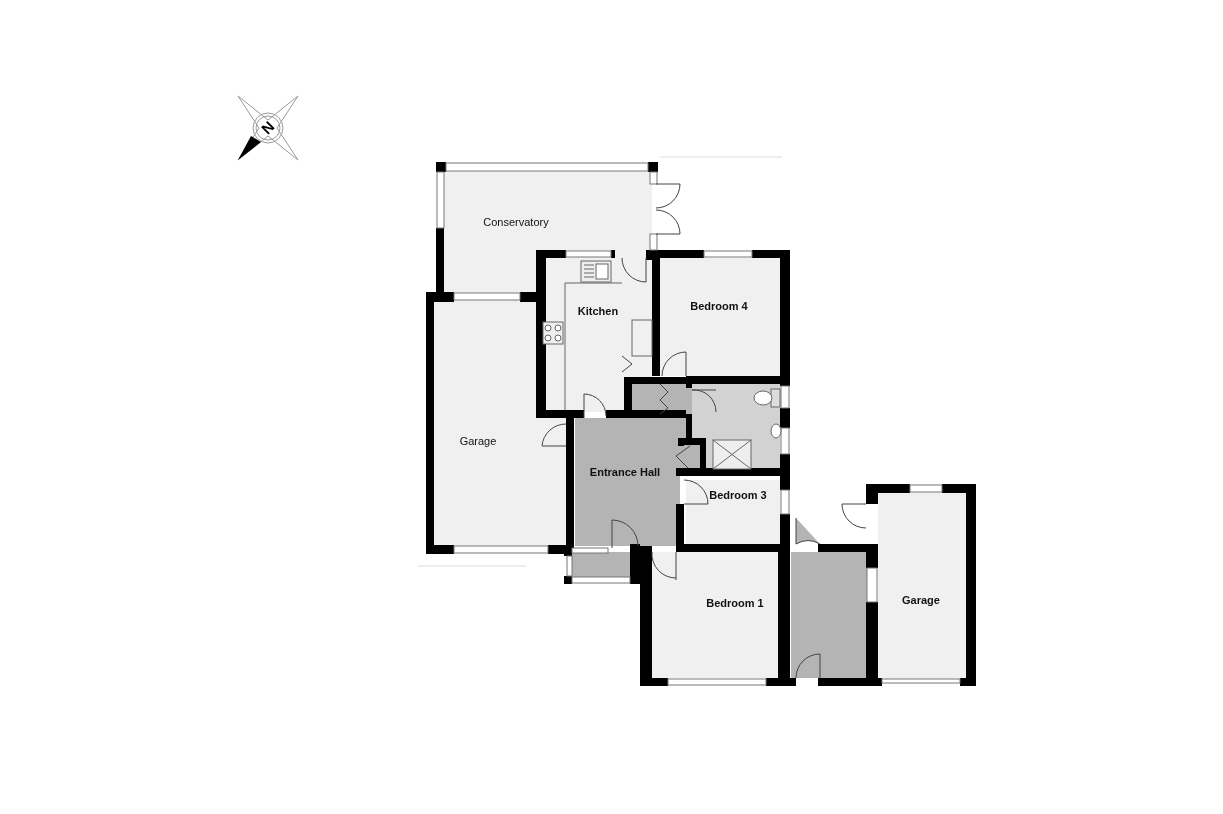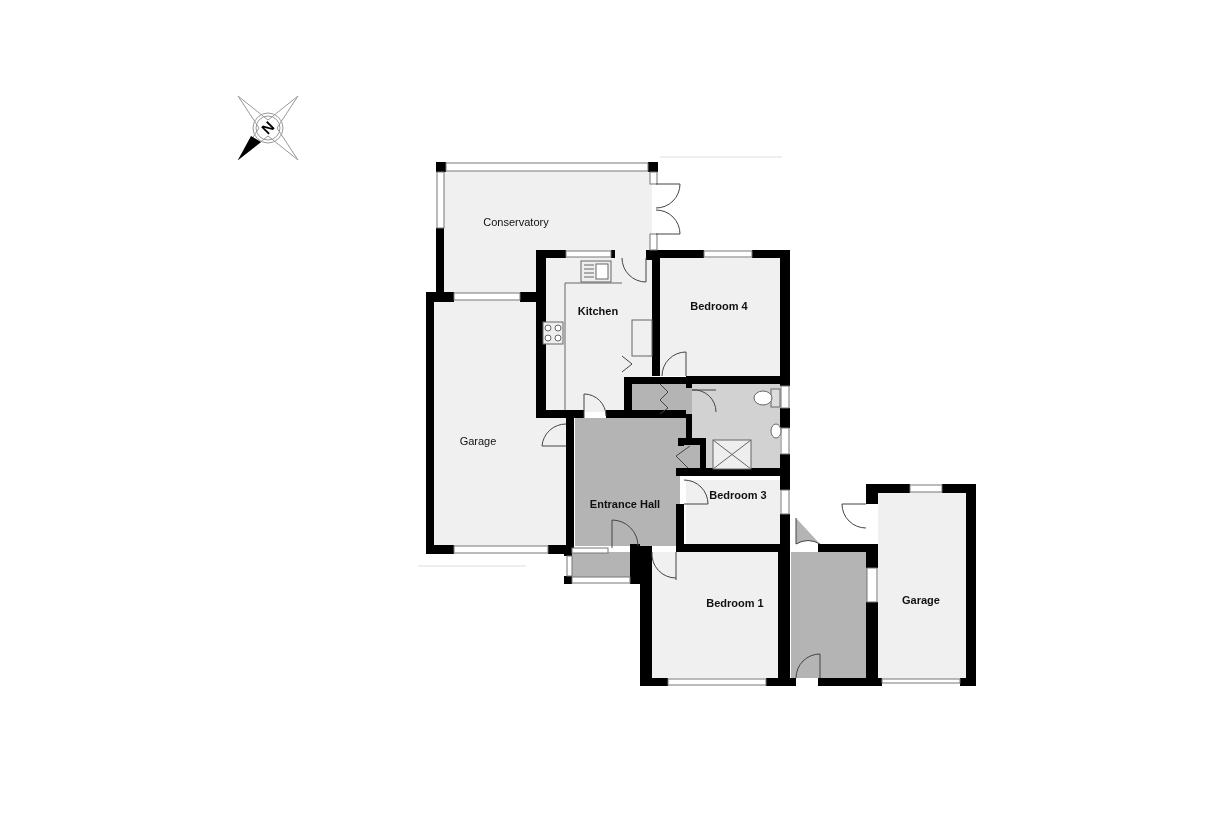--- a/index.html
+++ b/index.html
@@ -200,16 +200,16 @@
     </g>
     <polygon points="5,66 18,42 28,48" fill="#000"></polygon>
     <text x="35" y="39" text-anchor="middle" font-size="15" font-weight="bold" font-family="Liberation Sans, sans-serif" transform="rotate(-45 35 34)">N</text>
   </svg>
 </div>
 
 <div class="lbl" style="left:516px;top:222px;">Conservatory</div>
 <div class="lbl bold" style="left:598px;top:311px;">Kitchen</div>
 <div class="lbl bold" style="left:719px;top:306px;">Bedroom 4</div>
 <div class="lbl" style="left:478px;top:441px;">Garage</div>
-<div class="lbl bold" style="left:625px;top:472px;margin-top:32px;">Entrance Hall</div>
+<div class="lbl bold" style="left:625px;top:472px;">Entrance Hall</div>
 <div class="lbl bold" style="left:738px;top:495px;">Bedroom 3</div>
 <div class="lbl bold" style="left:921px;top:600px;">Garage</div>
 <div class="lbl bold" style="left:711px;top:603px;margin-left:24px;">Bedroom 1</div>
 
 </body></html>

